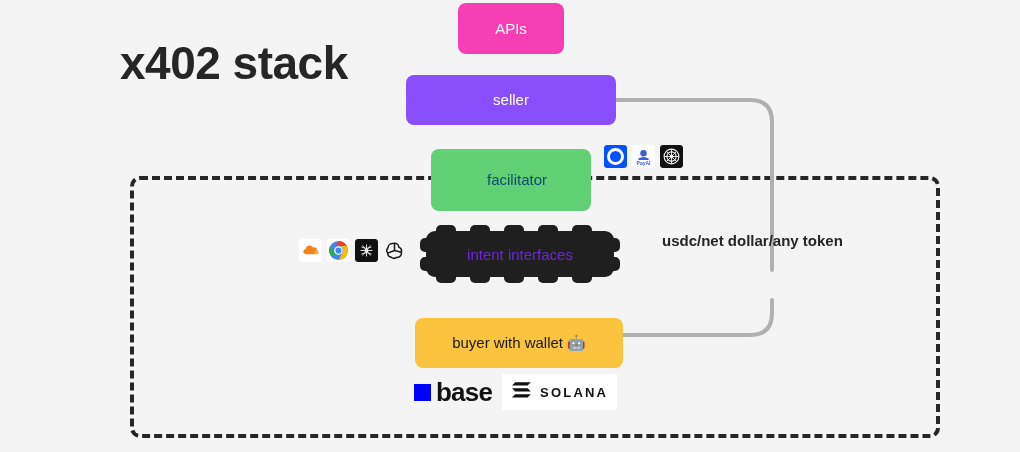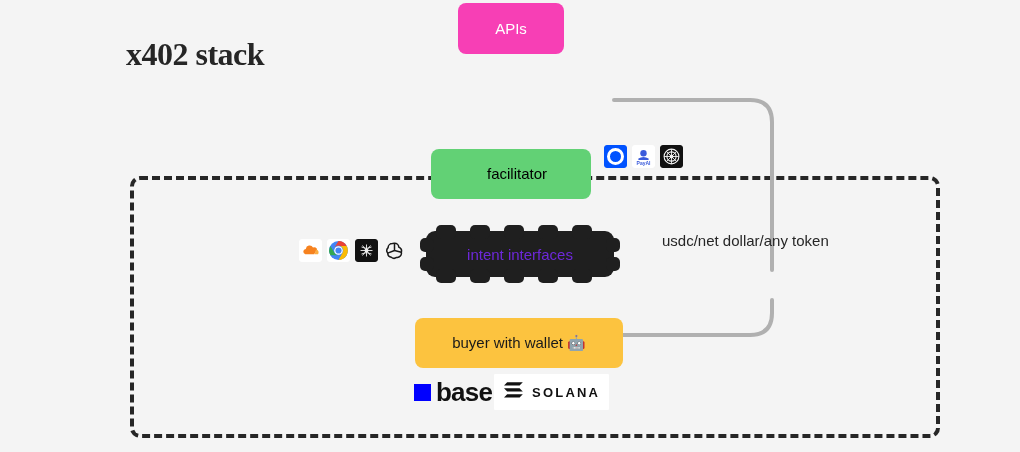--- a/index.html
+++ b/index.html
@@ -16,28 +16,27 @@
   #canvas {
     position: relative;
     width: 1020px;
     height: 452px;
     background: #f4f4f4;
   }
 
   
   #page-title {
     position: absolute;
-    left: 126px;
+    left: 120px;
     top: 36px;
-    font-size: 32px;
+    font-size: 46px;
     font-weight: 700;
     letter-spacing: -0.5px;
     color: #262626;
     white-space: nowrap;
-    font-family: Liberation Serif, serif;
   }
 
   
   #boundary {
     position: absolute;
     left: 130px;
     top: 176px;
     width: 810px;
     height: 262px;
     border: 4px dashed #262626;
@@ -77,23 +76,23 @@
     color: #ffffff;
   }
   #node-seller {
     left: 406px; top: 75px;
     width: 210px; height: 50px;
     background: #8A4FFC;
     color: #ffffff;
   }
   #node-facilitator {
     left: 431px; top: 149px;
-    width: 160px; height: 50px;
+    width: 160px; height: 62px;
     background: #62D175;
-    color: #000000;
+    color: #0c4a6e;
     padding-left: 12px;
   }
   #node-buyer {
     left: 415px; top: 318px;
     width: 208px; height: 50px;
     background: #FCC33F;
     color: #1a1a1a;
   }
 
   
@@ -120,21 +119,21 @@
     font-size: 15px;
     z-index: 2;
   }
 
   
   #side-label {
     position: absolute;
     left: 662px;
     top: 232px;
     font-size: 15px;
-    font-weight: 400;
+    font-weight: 700;
     color: #262626;
     white-space: nowrap;
   }
 
   
   .icon-row {
     position: absolute;
     display: flex;
     align-items: center;
     gap: 5px;
@@ -154,20 +153,21 @@
   }
   .icon-chip svg { display: block; }
 
   
   #chain-logos {
     position: absolute;
     left: 412px;
     top: 374px;
     display: flex;
     align-items: center;
+    gap: 8px;
   }
   .chain-logo {
     display: flex;
     align-items: center;
     height: 30px;
   }
   #logo-base {
     gap: 5px;
     padding: 0 2px;
   }
@@ -209,20 +209,23 @@
 
   <svg id="connector-svg" viewBox="0 0 220 270" fill="none" xmlns="http://www.w3.org/2000/svg">
     <path d="M14 15 H150 Q172 15 172 37 V185" stroke="#b0b0b0" stroke-width="4" stroke-linecap="round" fill="none"></path>
     <path d="M172 215 V228 Q172 250 150 250 H18" stroke="#b0b0b0" stroke-width="4" stroke-linecap="round" fill="none"></path>
   </svg>
 
   <div class="node" id="node-apis">
     <span>APIs</span>
   </div>
 
+  <div class="node" id="node-seller">
+    <span>seller</span>
+  </div>
 
   <div class="node" id="node-facilitator">
     <span>facilitator</span>
   </div>
 
   <div class="icon-row" id="icons-facilitator">
     <span class="icon-chip">
       <svg width="23" height="23" viewBox="0 0 23 23">
         <rect width="23" height="23" rx="2" fill="#0052FF"></rect>
         <circle cx="11.5" cy="11.5" r="7" fill="none" stroke="#ffffff" stroke-width="3"></circle>

